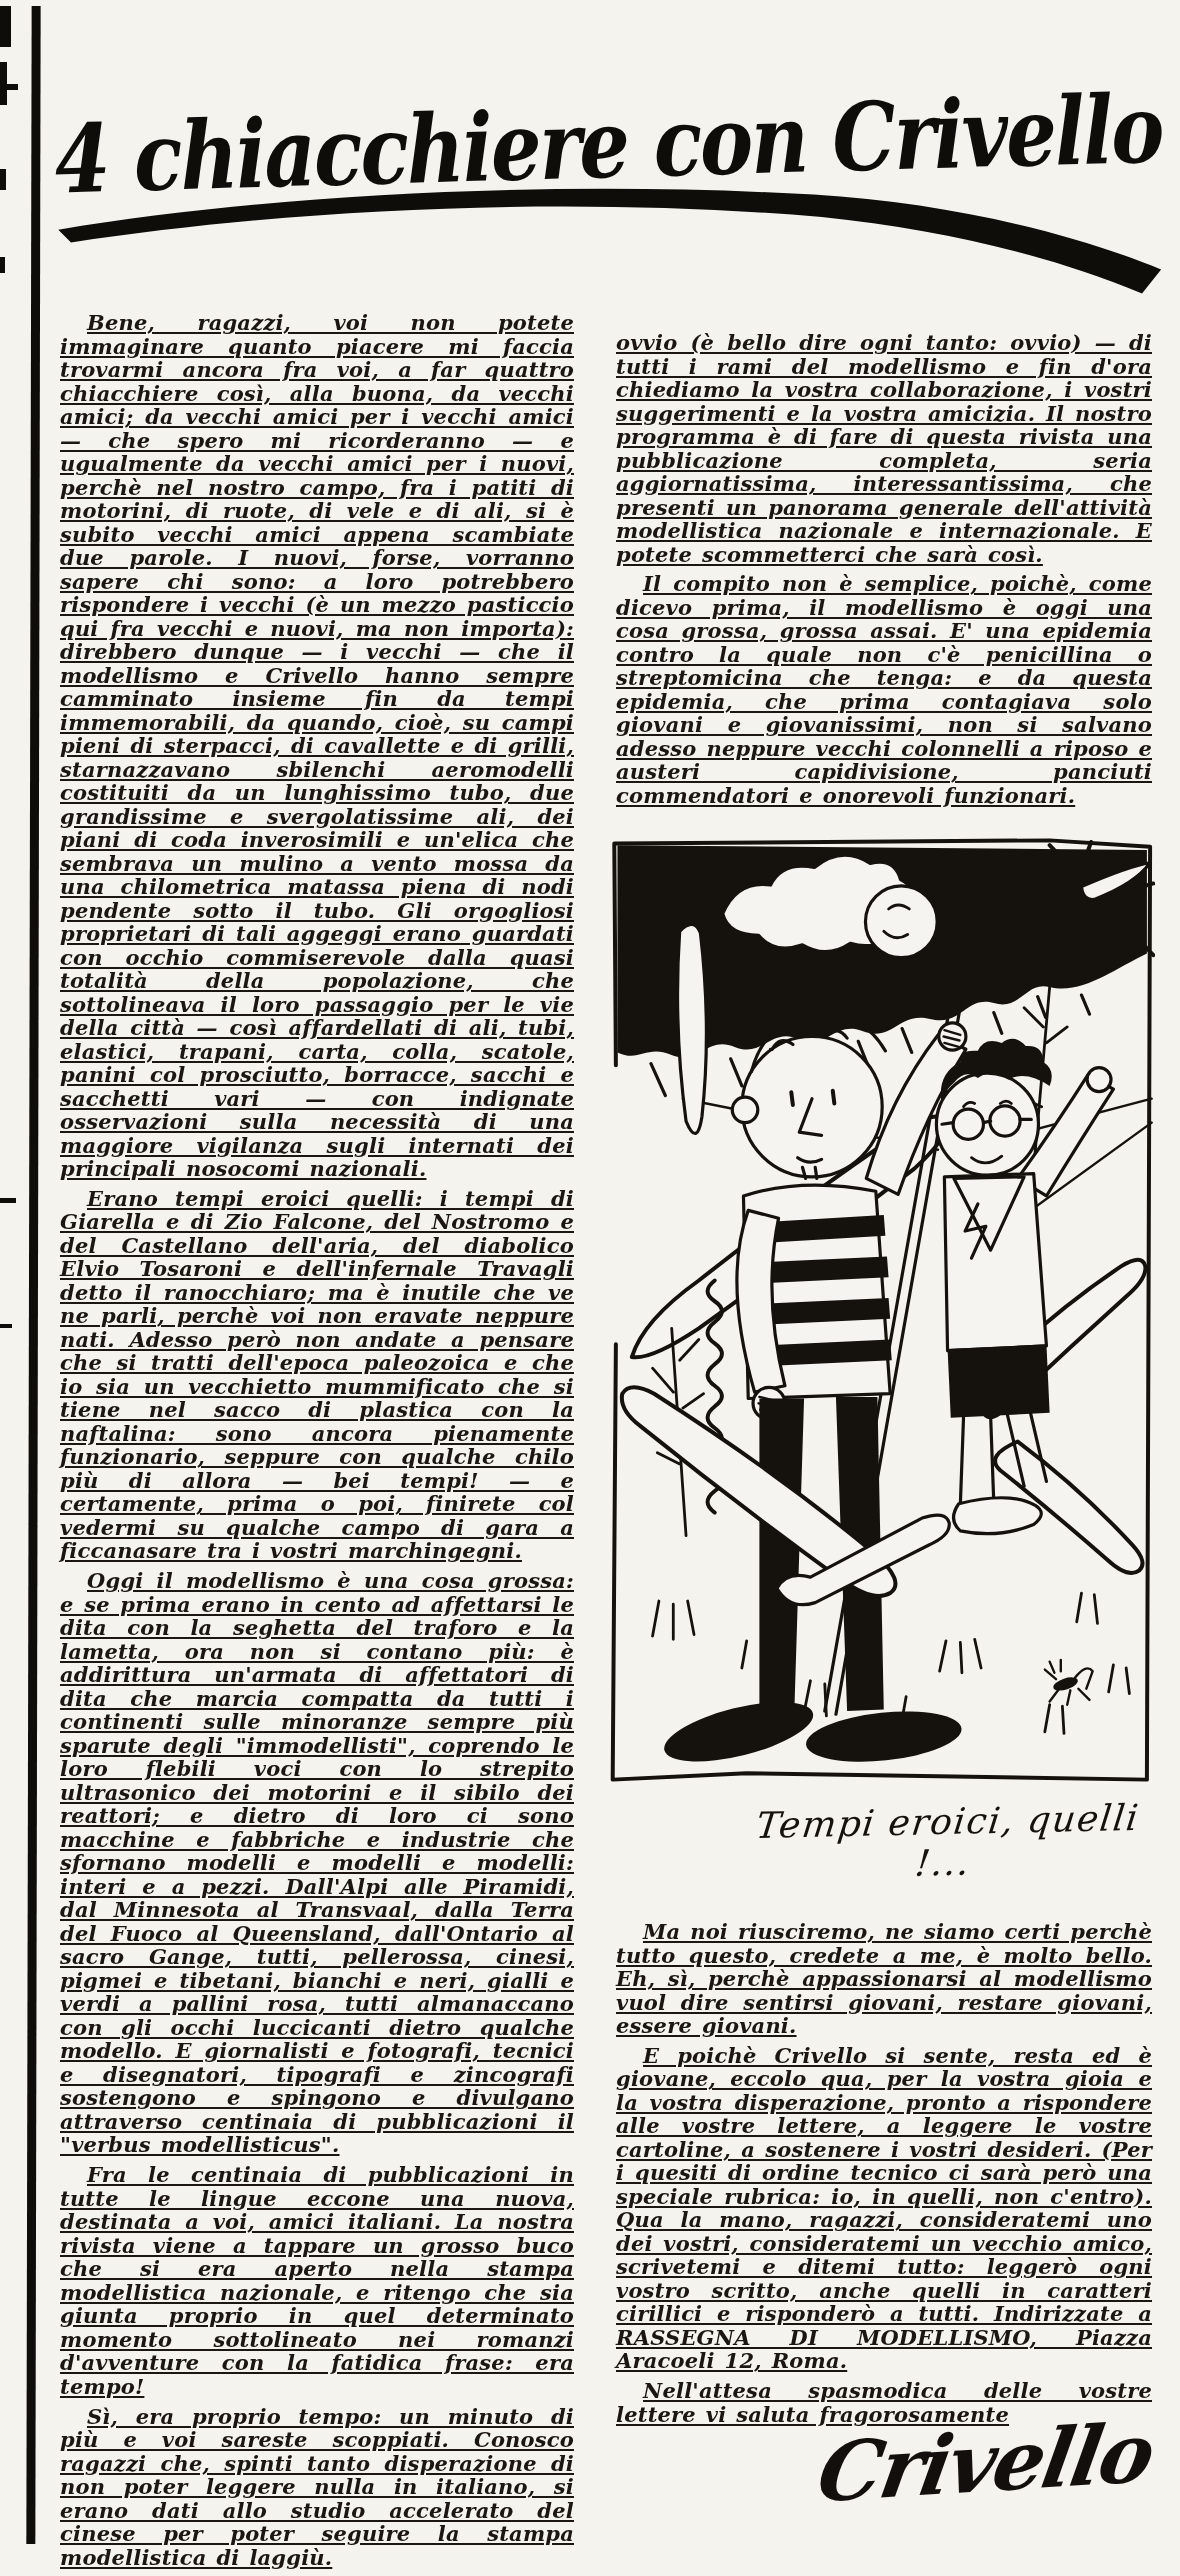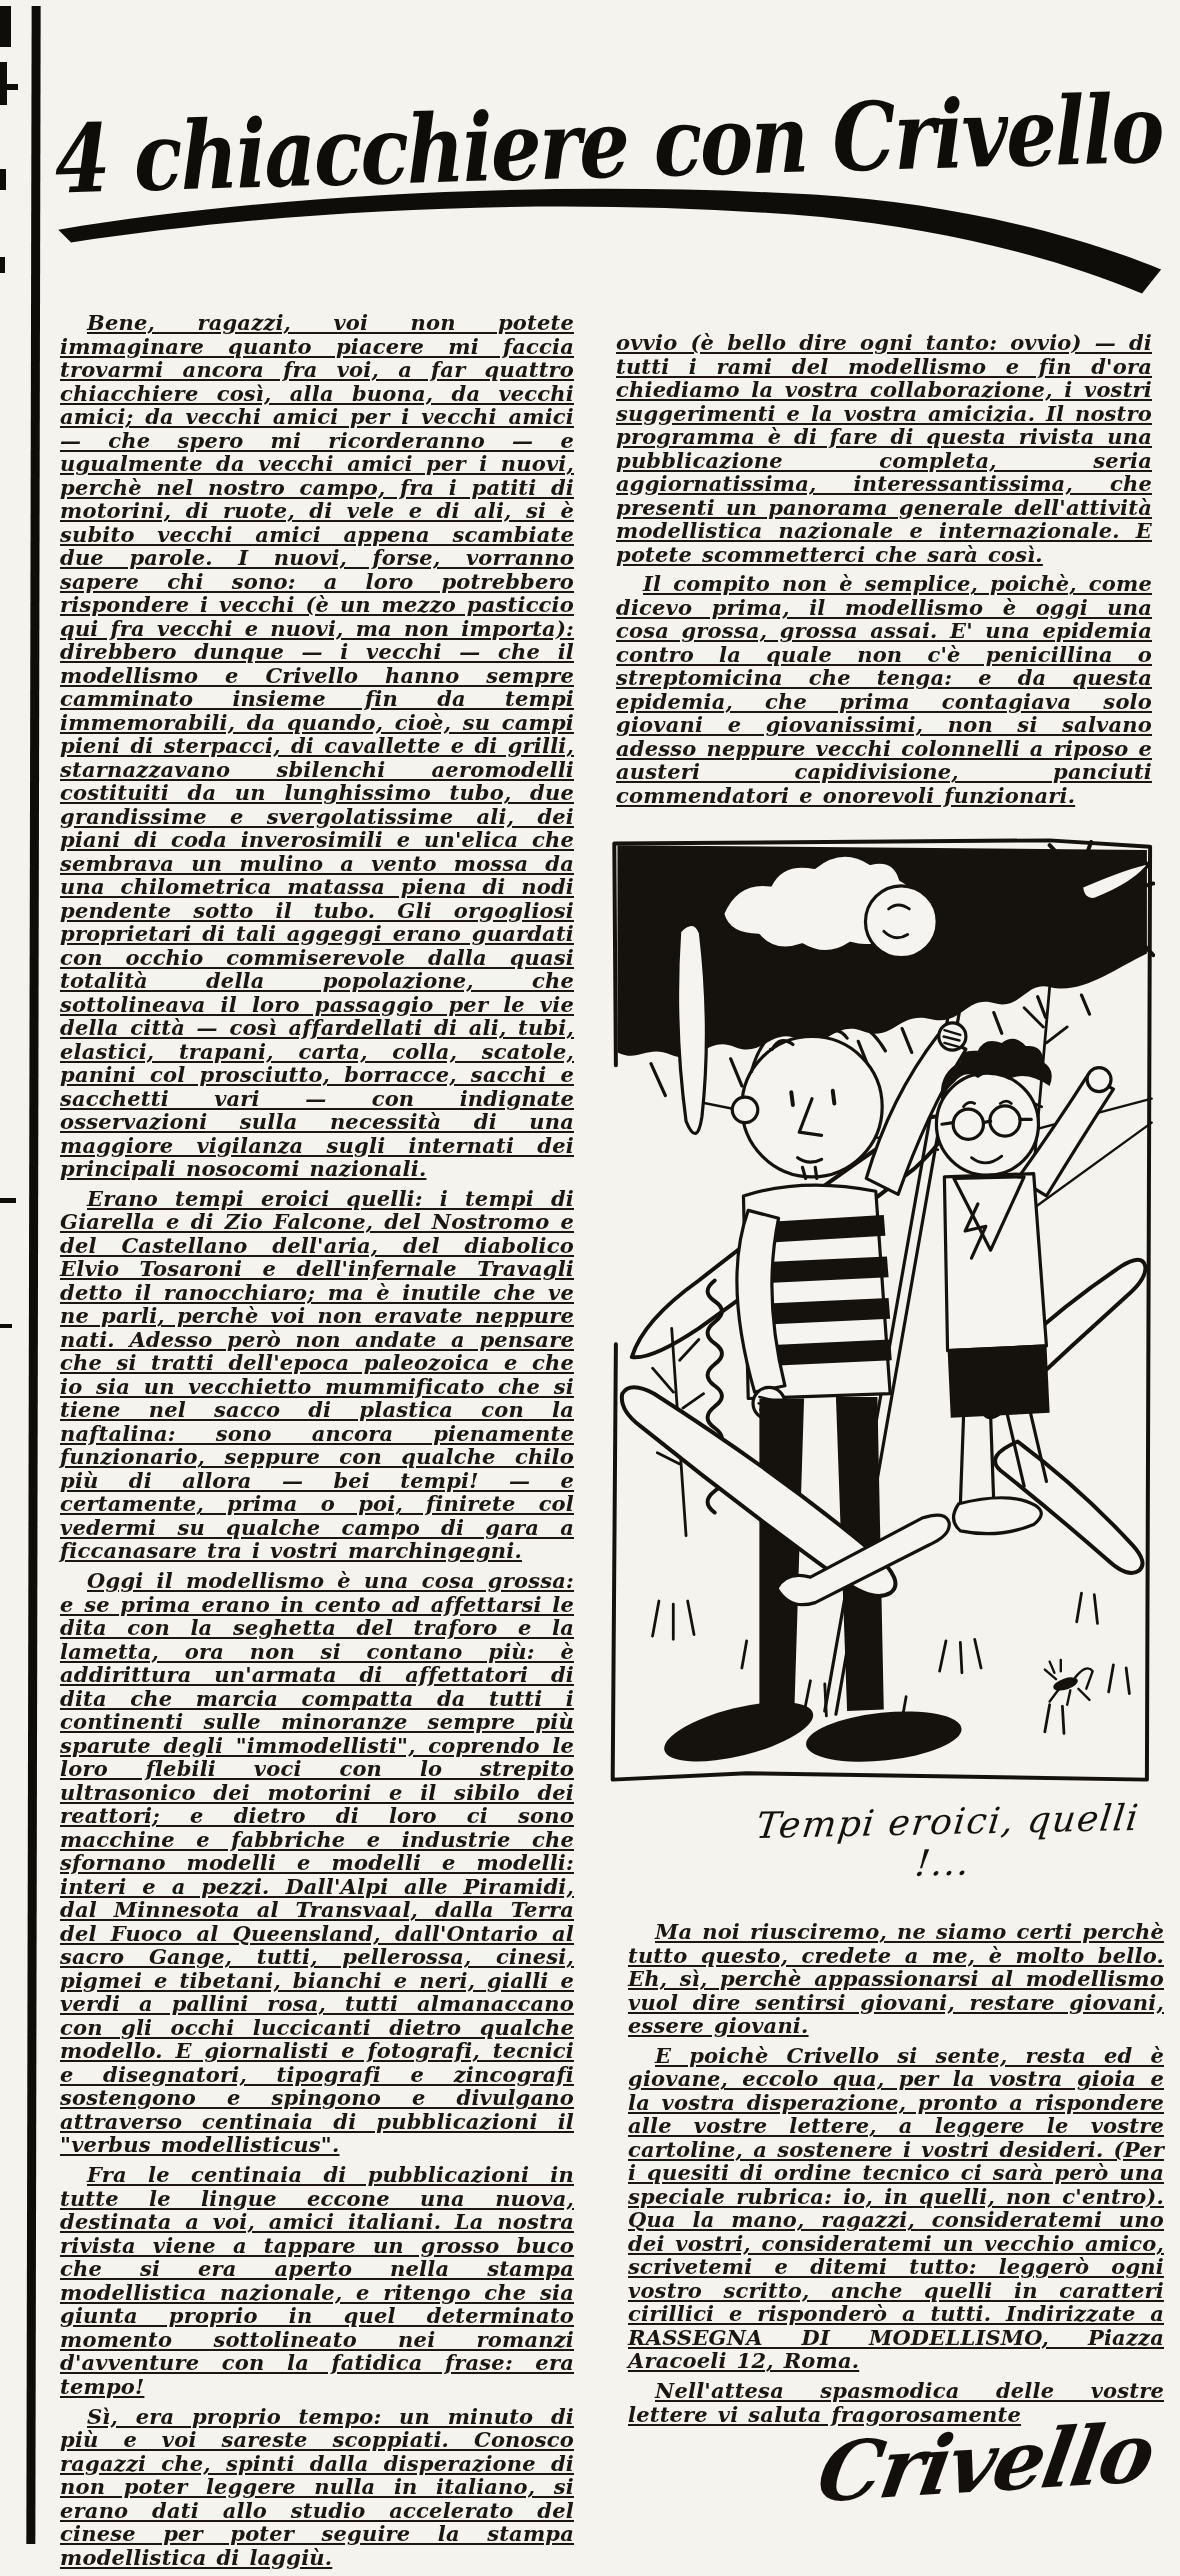--- a/index.html
+++ b/index.html
@@ -13,21 +13,21 @@
   .edge-mark{position:absolute;background:#0f0d0a;}
   
   .masthead{position:absolute;left:48px;top:40px;width:1125px;height:255px;}
   
   .coltext{position:absolute;text-align:justify;font-style:italic;font-weight:700;
     font-size:21px;line-height:23.5px;word-spacing:2.4px;letter-spacing:0.2px;color:#1b1612;}
   .coltext p{margin:0 0 6.4px 0;text-indent:27px;text-decoration:underline;}
   .coltext p.cont{text-indent:0;margin-top:20px;}
   .col-left{left:60px;top:311px;width:514px;}
   .col-right-top{left:616px;top:311px;width:536px;}
-  .col-right-bottom{left:616px;top:1920px;width:536px;margin-left:12px;}
+  .col-right-bottom{left:616px;top:1920px;width:536px;}
   
   .illus{position:absolute;left:603px;top:834px;width:552px;height:952px;}
   
   .caption{
     position:absolute;left:730px;top:1801px;width:431px;
     font-style:italic;font-weight:400;font-size:36px;letter-spacing:1.6px;
     transform:rotate(-1.2deg) skewX(-8deg);text-align:center;color:#15110d;
     font-family:"DejaVu Serif", serif;
   }
   
@@ -61,21 +61,21 @@
            L 1372,318 C 1250,268 1120,238 970,222
            C 660,196 320,210 28,254 Z"></path>
     </svg>
   </div>
 
   <div class="coltext col-left">
     <p>Bene, ragazzi, voi non potete immaginare quanto piacere mi faccia trovarmi ancora fra voi, a far quattro chiacchiere così, alla buona, da vecchi amici; da vecchi amici per i vecchi amici — che spero mi ricorderanno — e ugualmente da vecchi amici per i nuovi, perchè nel nostro campo, fra i patiti di motorini, di ruote, di vele e di ali, si è subito vecchi amici appena scambiate due parole. I nuovi, forse, vorranno sapere chi sono: a loro potrebbero rispondere i vecchi (è un mezzo pasticcio qui fra vecchi e nuovi, ma non importa): direbbero dunque — i vecchi — che il modellismo e Crivello hanno sempre camminato insieme fin da tempi immemorabili, da quando, cioè, su campi pieni di sterpacci, di cavallette e di grilli, starnazzavano sbilenchi aeromodelli costituiti da un lunghissimo tubo, due grandissime e svergolatissime ali, dei piani di coda inverosimili e un'elica che sembrava un mulino a vento mossa da una chilometrica matassa piena di nodi pendente sotto il tubo. Gli orgogliosi proprietari di tali aggeggi erano guardati con occhio commiserevole dalla quasi totalità della popolazione, che sottolineava il loro passaggio per le vie della città — così affardellati di ali, tubi, elastici, trapani, carta, colla, scatole, panini col prosciutto, borracce, sacchi e sacchetti vari — con indignate osservazioni sulla necessità di una maggiore vigilanza sugli internati dei principali nosocomi nazionali.</p>
     <p>Erano tempi eroici quelli: i tempi di Giarella e di Zio Falcone, del Nostromo e del Castellano dell'aria, del diabolico Elvio Tosaroni e dell'infernale Travagli detto il ranocchiaro; ma è inutile che ve ne parli, perchè voi non eravate neppure nati. Adesso però non andate a pensare che si tratti dell'epoca paleozoica e che io sia un vecchietto mummificato che si tiene nel sacco di plastica con la naftalina: sono ancora pienamente funzionario, seppure con qualche chilo più di allora — bei tempi! — e certamente, prima o poi, finirete col vedermi su qualche campo di gara a ficcanasare tra i vostri marchingegni.</p>
     <p>Oggi il modellismo è una cosa grossa: e se prima erano in cento ad affettarsi le dita con la seghetta del traforo e la lametta, ora non si contano più: è addirittura un'armata di affettatori di dita che marcia compatta da tutti i continenti sulle minoranze sempre più sparute degli "immodellisti", coprendo le loro flebili voci con lo strepito ultrasonico dei motorini e il sibilo dei reattori; e dietro di loro ci sono macchine e fabbriche e industrie che sfornano modelli e modelli e modelli: interi e a pezzi. Dall'Alpi alle Piramidi, dal Minnesota al Transvaal, dalla Terra del Fuoco al Queensland, dall'Ontario al sacro Gange, tutti, pellerossa, cinesi, pigmei e tibetani, bianchi e neri, gialli e verdi a pallini rosa, tutti almanaccano con gli occhi luccicanti dietro qualche modello. E giornalisti e fotografi, tecnici e disegnatori, tipografi e zincografi sostengono e spingono e divulgano attraverso centinaia di pubblicazioni il "verbus modellisticus".</p>
     <p>Fra le centinaia di pubblicazioni in tutte le lingue eccone una nuova, destinata a voi, amici italiani. La nostra rivista viene a tappare un grosso buco che si era aperto nella stampa modellistica nazionale, e ritengo che sia giunta proprio in quel determinato momento sottolineato nei romanzi d'avventure con la fatidica frase: era tempo!</p>
-    <p>Sì, era proprio tempo: un minuto di più e voi sareste scoppiati. Conosco ragazzi che, spinti dalla disperazione di non poter leggere nulla in italiano, si erano dati allo studio accelerato del cinese per poter seguire la stampa modellistica di laggiù.</p>
+    <p>Sì, era proprio tempo: un minuto di più e voi sareste scoppiati. Conosco ragazzi che, spinti tanto disperazione di non poter leggere nulla in italiano, si erano dati allo studio accelerato del cinese per poter seguire la stampa modellistica di laggiù.</p>
     <p>Beh, ora tutti calmi, tutti buoni che ci siamo noi.</p>
 
   </div>
 
   <div class="coltext col-right-top">
     <p class="cont">ovvio (è bello dire ogni tanto: ovvio) — di tutti i rami del modellismo e fin d'ora chiediamo la vostra collaborazione, i vostri suggerimenti e la vostra amicizia. Il nostro programma è di fare di questa rivista una pubblicazione completa, seria aggiornatissima, interessantissima, che presenti un panorama generale dell'attività modellistica nazionale e internazionale. E potete scommetterci che sarà così.</p>
     <p>Il compito non è semplice, poichè, come dicevo prima, il modellismo è oggi una cosa grossa, grossa assai. E' una epidemia contro la quale non c'è penicillina o streptomicina che tenga: e da questa epidemia, che prima contagiava solo giovani e giovanissimi, non si salvano adesso neppure vecchi colonnelli a riposo e austeri capidivisione, panciuti commendatori e onorevoli funzionari.</p>
   </div>
 
   <div class="illus">

